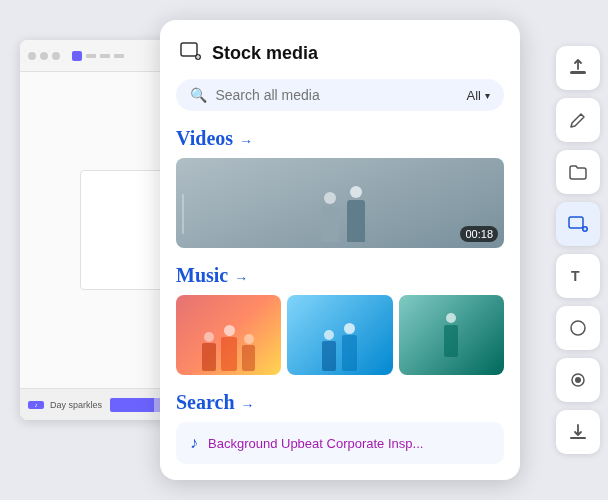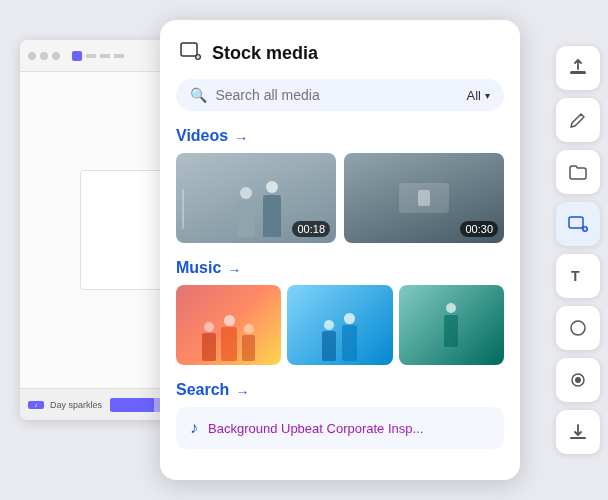--- a/index.html
+++ b/index.html
@@ -199,24 +199,25 @@
 
     .section-header {
       display: flex;
       align-items: center;
       gap: 6px;
       margin-bottom: 8px;
       margin-top: 4px;
     }
 
     .section-title {
-      font-size: 16px;
+      font-size: 20px;
       font-weight: 600;
       color: #1a56db;
       cursor: pointer;
+      font-family: Liberation Serif, serif;
     }
 
     .arrow-icon {
       color: #1a56db;
       font-size: 14px;
     }
 
     
     .videos-grid {
       display: flex;
@@ -354,28 +355,20 @@
               <div style="width:12px;height:12px;background:#cfd8dc;border-radius:50%;"></div>
               <div style="width:18px;height:36px;background:#90a4ae;border-radius:3px 3px 0 0;margin-top:2px;"></div>
             </div>
             <div style="display:flex;flex-direction:column;align-items:center;">
               <div style="width:12px;height:12px;background:#dce3e7;border-radius:50%;"></div>
               <div style="width:18px;height:42px;background:#607d8b;border-radius:3px 3px 0 0;margin-top:2px;"></div>
             </div>
           </div>
         </div>
         <div class="video-duration">00:18</div>
-      </div>
-      <div class="video-thumb vid2">
-        <div style="width:100%;height:100%;background:linear-gradient(160deg,#90a4ae,#455a64);display:flex;align-items:center;justify-content:center;">
-          <div style="width:50px;height:30px;background:rgba(255,255,255,0.15);border-radius:4px;display:flex;align-items:center;justify-content:center;">
-            <div style="width:12px;height:16px;background:rgba(255,255,255,0.4);border-radius:2px;"></div>
-          </div>
-        </div>
-        <div class="video-duration">00:30</div>
       </div>
     </div>
 
     <div class="section-header">
       <span class="section-title">Music</span>
       <span class="arrow-icon">→</span>
     </div>
     <div class="images-grid">
       <div class="image-thumb img1">
         <div style="width:100%;height:100%;background:linear-gradient(135deg,#e57373,#ff8a65,#ffd54f);display:flex;align-items:flex-end;justify-content:center;padding-bottom:4px;">

